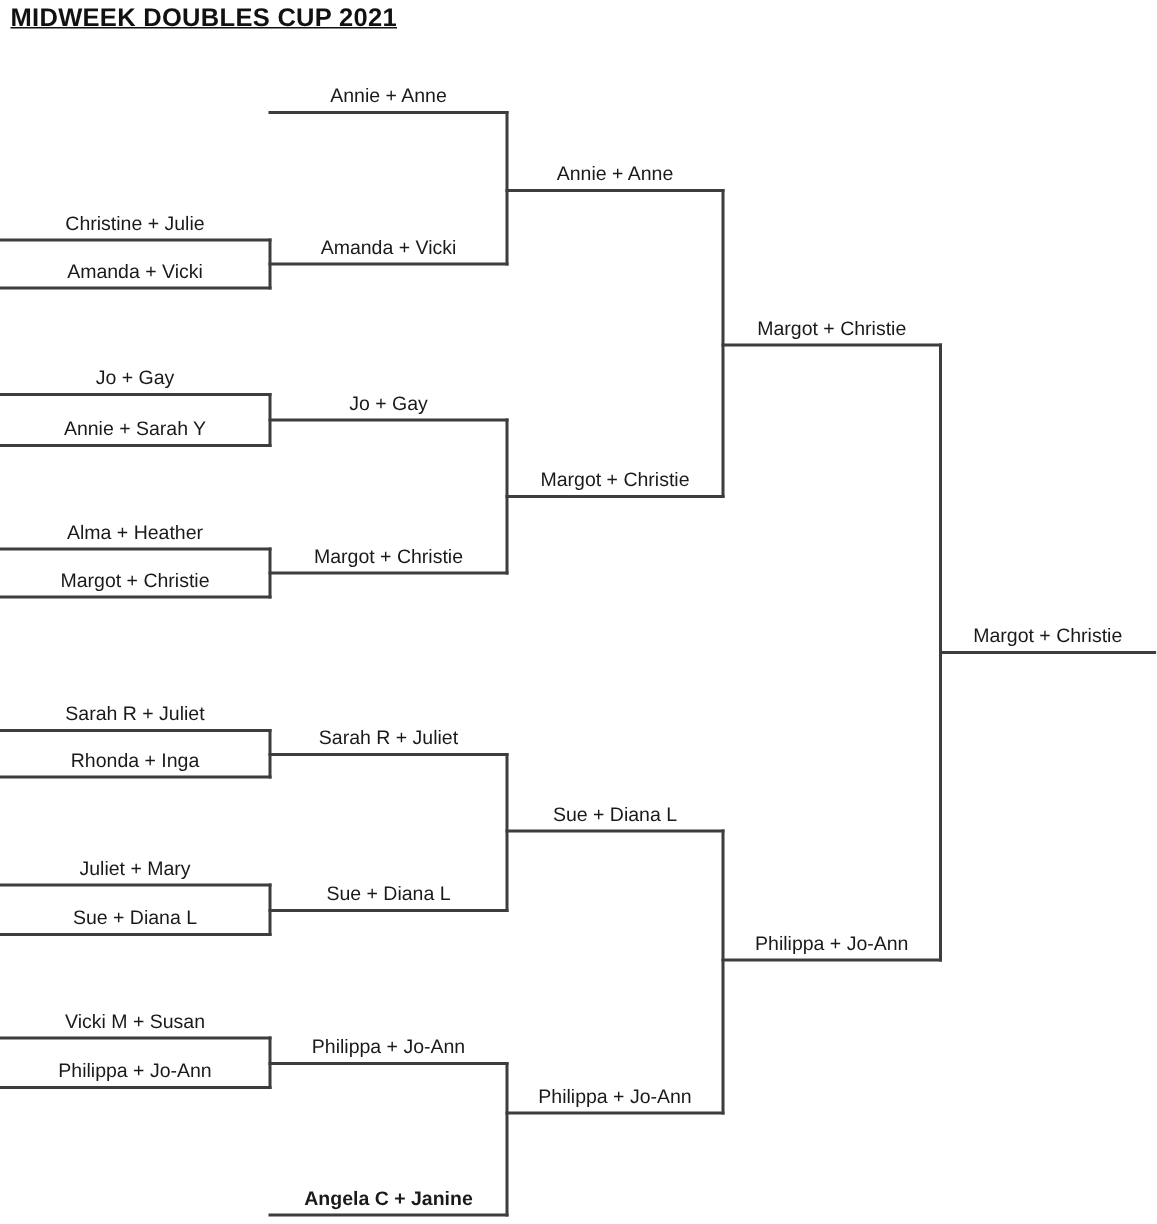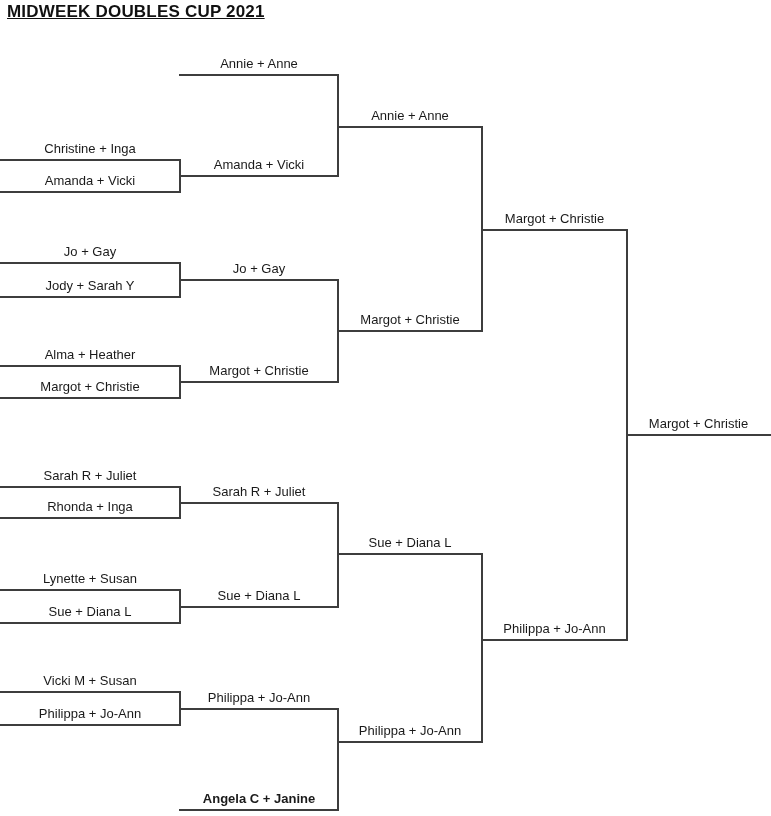--- a/index.html
+++ b/index.html
@@ -31,51 +31,51 @@
 </style>
 </head>
 <body>
 
 <div id="page">
   <h1 id="page-title">MIDWEEK DOUBLES CUP 2021</h1>
   <div id="bracket">
       <div class="h-line" style="left: 179px; top: 74px; width: 160px; background: rgb(61, 61, 61);"></div>
       <div class="team-label" style="left: 180px; top: 56px; width: 158px; color: rgb(26, 26, 26);">Annie + Anne</div>
       <div class="h-line" style="left: -1px; top: 159px; width: 182px; background: rgb(61, 61, 61);"></div>
-      <div class="team-label" style="left: 0px; top: 141px; width: 180px; color: rgb(26, 26, 26);">Christine + Inga</div>
+      <div class="team-label" style="left: 0px; top: 141px; width: 180px; color: rgb(26, 26, 26);">Christine + Julie</div>
       <div class="h-line" style="left: -1px; top: 191px; width: 182px; background: rgb(61, 61, 61);"></div>
       <div class="team-label" style="left: 0px; top: 173px; width: 180px; color: rgb(26, 26, 26);">Amanda + Vicki</div>
       <div class="h-line" style="left: 179px; top: 175px; width: 160px; background: rgb(61, 61, 61);"></div>
       <div class="team-label" style="left: 180px; top: 157px; width: 158px; color: rgb(26, 26, 26);">Amanda + Vicki</div>
       <div class="h-line" style="left: 337px; top: 126px; width: 146px; background: rgb(61, 61, 61);"></div>
       <div class="team-label" style="left: 338px; top: 108px; width: 144px; color: rgb(26, 26, 26);">Annie + Anne</div>
       <div class="h-line" style="left: -1px; top: 262px; width: 182px; background: rgb(61, 61, 61);"></div>
       <div class="team-label" style="left: 0px; top: 244px; width: 180px; color: rgb(26, 26, 26);">Jo + Gay</div>
       <div class="h-line" style="left: -1px; top: 296px; width: 182px; background: rgb(61, 61, 61);"></div>
-      <div class="team-label" style="left: 0px; top: 278px; width: 180px; color: rgb(26, 26, 26);">Jody + Sarah Y</div>
+      <div class="team-label" style="left: 0px; top: 278px; width: 180px; color: rgb(26, 26, 26);">Annie + Sarah Y</div>
       <div class="h-line" style="left: 179px; top: 279px; width: 160px; background: rgb(61, 61, 61);"></div>
       <div class="team-label" style="left: 180px; top: 261px; width: 158px; color: rgb(26, 26, 26);">Jo + Gay</div>
       <div class="h-line" style="left: -1px; top: 365px; width: 182px; background: rgb(61, 61, 61);"></div>
       <div class="team-label" style="left: 0px; top: 347px; width: 180px; color: rgb(26, 26, 26);">Alma + Heather</div>
       <div class="h-line" style="left: -1px; top: 397px; width: 182px; background: rgb(61, 61, 61);"></div>
       <div class="team-label" style="left: 0px; top: 379px; width: 180px; color: rgb(26, 26, 26);">Margot + Christie</div>
       <div class="h-line" style="left: 179px; top: 381px; width: 160px; background: rgb(61, 61, 61);"></div>
       <div class="team-label" style="left: 180px; top: 363px; width: 158px; color: rgb(26, 26, 26);">Margot + Christie</div>
       <div class="h-line" style="left: 337px; top: 330px; width: 146px; background: rgb(61, 61, 61);"></div>
       <div class="team-label" style="left: 338px; top: 312px; width: 144px; color: rgb(26, 26, 26);">Margot + Christie</div>
       <div class="h-line" style="left: 481px; top: 229px; width: 147px; background: rgb(61, 61, 61);"></div>
       <div class="team-label" style="left: 482px; top: 211px; width: 145px; color: rgb(26, 26, 26);">Margot + Christie</div>
       <div class="h-line" style="left: -1px; top: 486px; width: 182px; background: rgb(61, 61, 61);"></div>
       <div class="team-label" style="left: 0px; top: 468px; width: 180px; color: rgb(26, 26, 26);">Sarah R + Juliet</div>
       <div class="h-line" style="left: -1px; top: 517px; width: 182px; background: rgb(61, 61, 61);"></div>
       <div class="team-label" style="left: 0px; top: 499px; width: 180px; color: rgb(26, 26, 26);">Rhonda + Inga</div>
       <div class="h-line" style="left: 179px; top: 502px; width: 160px; background: rgb(61, 61, 61);"></div>
       <div class="team-label" style="left: 180px; top: 484px; width: 158px; color: rgb(26, 26, 26);">Sarah R + Juliet</div>
       <div class="h-line" style="left: -1px; top: 589px; width: 182px; background: rgb(61, 61, 61);"></div>
-      <div class="team-label" style="left: 0px; top: 571px; width: 180px; color: rgb(26, 26, 26);">Lynette + Susan</div>
+      <div class="team-label" style="left: 0px; top: 571px; width: 180px; color: rgb(26, 26, 26);">Juliet + Mary</div>
       <div class="h-line" style="left: -1px; top: 622px; width: 182px; background: rgb(61, 61, 61);"></div>
       <div class="team-label" style="left: 0px; top: 604px; width: 180px; color: rgb(26, 26, 26);">Sue + Diana L</div>
       <div class="h-line" style="left: 179px; top: 606px; width: 160px; background: rgb(61, 61, 61);"></div>
       <div class="team-label" style="left: 180px; top: 588px; width: 158px; color: rgb(26, 26, 26);">Sue + Diana L</div>
       <div class="h-line" style="left: 337px; top: 553px; width: 146px; background: rgb(61, 61, 61);"></div>
       <div class="team-label" style="left: 338px; top: 535px; width: 144px; color: rgb(26, 26, 26);">Sue + Diana L</div>
       <div class="h-line" style="left: -1px; top: 691px; width: 182px; background: rgb(61, 61, 61);"></div>
       <div class="team-label" style="left: 0px; top: 673px; width: 180px; color: rgb(26, 26, 26);">Vicki M + Susan</div>
       <div class="h-line" style="left: -1px; top: 724px; width: 182px; background: rgb(61, 61, 61);"></div>
       <div class="team-label" style="left: 0px; top: 706px; width: 180px; color: rgb(26, 26, 26);">Philippa + Jo-Ann</div>

